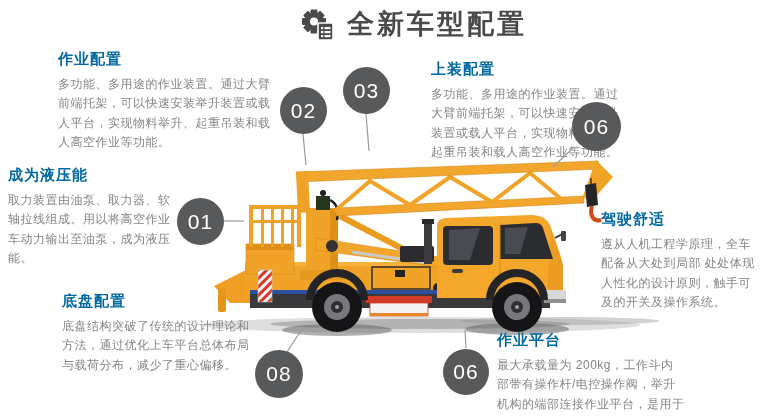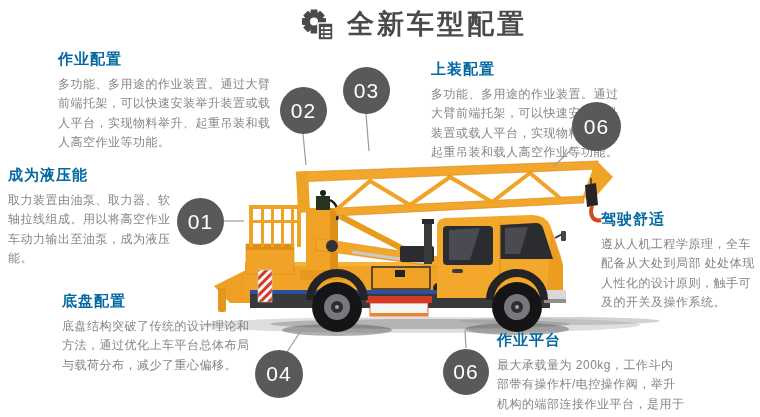--- a/index.html
+++ b/index.html
@@ -216,16 +216,16 @@
 
   <div class="section sec-platform">
     <h3>作业平台</h3>
     <p>最大承载量为 200kg，工作斗内部带有操作杆/电控操作阀，举升机构的端部连接作业平台，是用于载人或器材的基本构件。</p>
   </div>
 
   <div class="num-circle c01">01</div>
   <div class="num-circle c02">02</div>
   <div class="num-circle c03">03</div>
   <div class="num-circle c04">06</div>
-  <div class="num-circle c05">04</div>
+  <div class="num-circle c05">08</div>
   <div class="num-circle c06">06</div>
 
 </div>
 
 </body></html>

